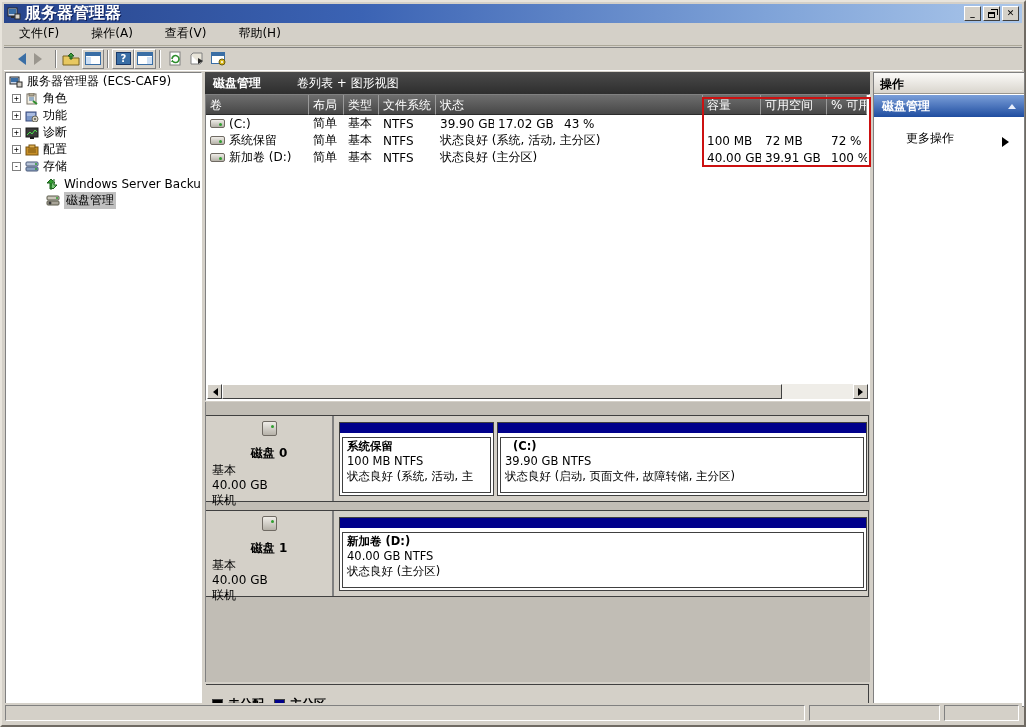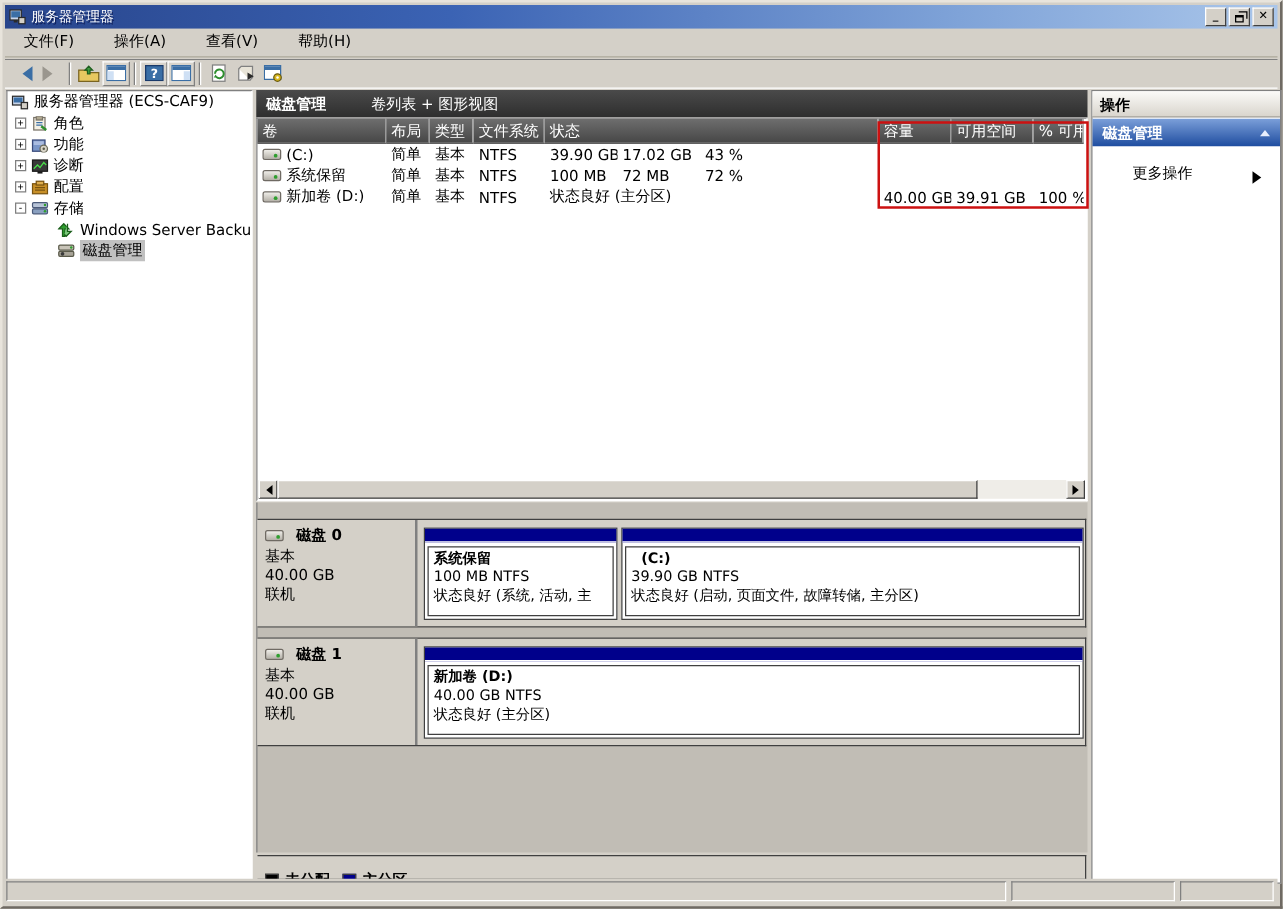--- a/index.html
+++ b/index.html
@@ -6,21 +6,21 @@
   html,body { width:1026px; height:727px; overflow:hidden;
     font-family:"DejaVu Sans", sans-serif; font-size:12px; background:#d4d0c8; }
   .window { position:absolute; inset:0; background:#d4d0c8;
     border:2px solid; border-color:#e8e4dc #6f6a63 #6f6a63 #e8e4dc; }
 
   
   .titlebar { position:absolute; top:2px; left:2px; right:2px; height:19px;
     background:linear-gradient(90deg,#28458c 0%,#3b63b4 35%,#7fa3d8 75%,#aac6ea 100%);
     display:flex; align-items:center; padding:0 3px; }
   .titlebar .app-icon { width:14px; height:13px; margin-right:4px; }
-  .titlebar .title { color:#fff; font-weight:normal; font-size:11px; text-shadow:1px 1px 0 #10205a; }
+  .titlebar .title { color:#fff; font-weight:bold; font-size:16px; text-shadow:1px 1px 0 #10205a; }
   .winbtns { margin-left:auto; display:flex; gap:2px; }
   .winbtn { width:17px; height:15px; background:#d4d0c8; border:1px solid;
     border-color:#fff #404040 #404040 #fff; display:flex; align-items:center;
     justify-content:center; font-size:9px; font-weight:bold; color:#000; line-height:1; }
   .glyph-min { align-self:flex-end; margin-bottom:2px; }
   .glyph-restore { width:7px; height:6px; border:1px solid #000; border-top-width:2px;
     box-shadow:2px -2px 0 -0px #d4d0c8, 3px -3px 0 #000; margin-top:2px; }
 
   
   .menubar { position:absolute; top:21px; left:2px; right:2px; height:23px;
@@ -85,21 +85,21 @@
   
   .graphic { position:absolute; top:400px; left:203px; width:665px; height:280px;
     background:#c1bdb5; border-left:1px solid #808080; }
   .disk-row { position:absolute; left:0; width:663px; height:87px; background:#d4d0c8;
     border:1px solid #404040; border-left:none; }
   .disk-row.d0 { top:13px; } .disk-row.d1 { top:108px; }
   .disk-label { position:absolute; left:0; top:0; width:128px; height:100%;
     border-right:2px solid #808080; padding:5px 6px; background:#d4d0c8; color:#000; }
   .disk-label .dl-top { display:flex; align-items:center; gap:10px; margin-bottom:2px; }
   .disk-label .dl-name { font-weight:bold; }
-  .disk-label div { line-height:15px; }
+  .disk-label div { line-height:15px;flex-direction:column; }
   .part-box { position:absolute; top:6px; height:74px; background:#fff;
     border:1px solid #404040; }
   .part-band { height:11px; background:#00008b; border-bottom:1px solid #fff; }
   .part-body { position:absolute; top:14px; left:2px; right:2px; bottom:2px;
     border:1px solid #404040; padding:1px 4px; background:#fff; color:#000;
     overflow:hidden; white-space:nowrap; }
   .part-body .p-name { font-weight:bold; line-height:15px; }
   .part-body div { line-height:15px; font-size:11.5px; }
 
   .legend { position:absolute; top:282px; left:0; width:663px; height:20px;
@@ -327,20 +327,21 @@
       <div class="cell col-pct">43 %</div>
     </div>
     <div class="vl-row">
       <div class="cell col-vol vol-cell">
           <span class="drive-ico"></span>
           <span>系统保留</span>
         </div>
       <div class="cell col-layout">简单</div>
       <div class="cell col-type">基本</div>
       <div class="cell col-fs">NTFS</div>
+      <div class="cell col-status">状态良好 (系统, 活动, 主分区)</div>
       <div class="cell col-cap">100 MB</div>
       <div class="cell col-free">72 MB</div>
       <div class="cell col-pct">72 %</div>
     </div>
     <div class="vl-row">
       <div class="cell col-vol vol-cell">
           <span class="drive-ico"></span>
           <span>新加卷 (D:)</span>
         </div>
       <div class="cell col-layout">简单</div>

